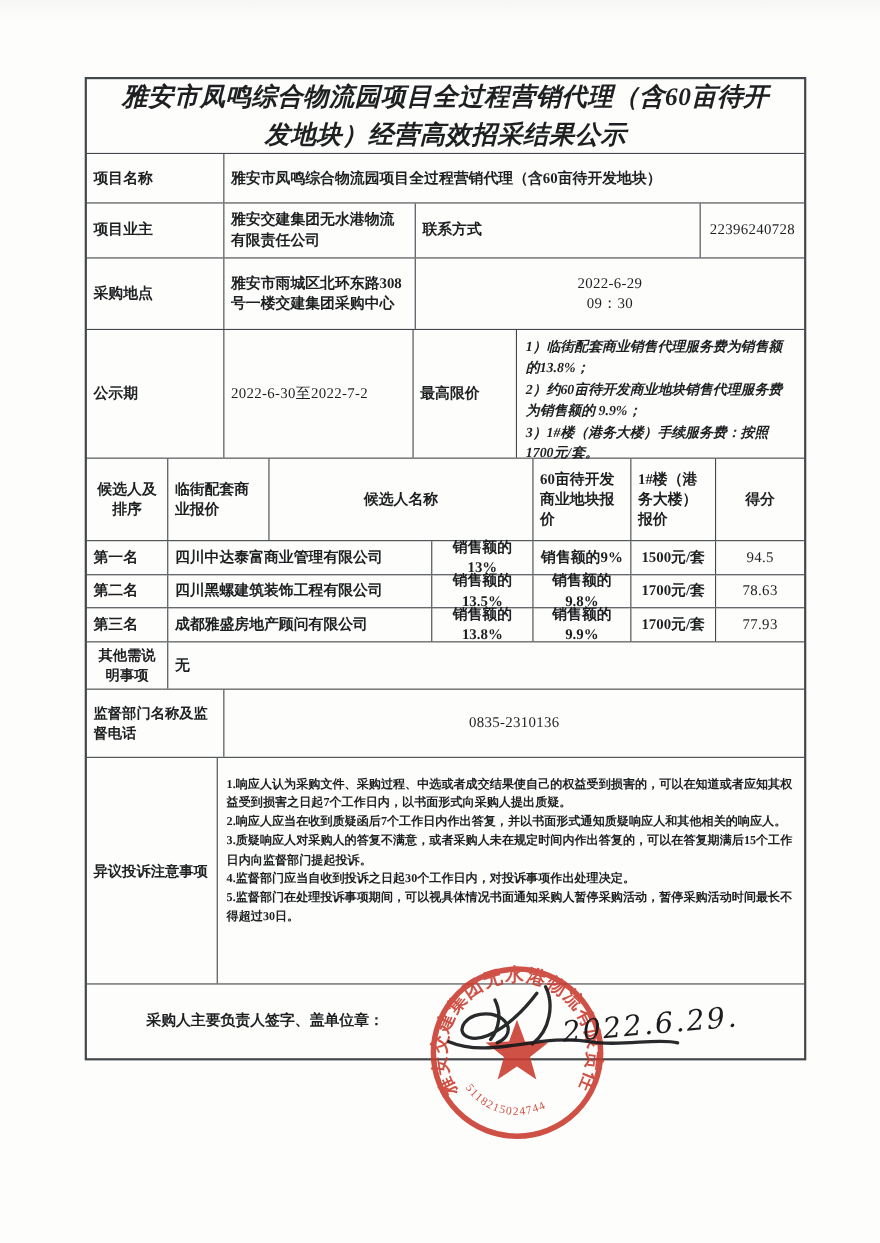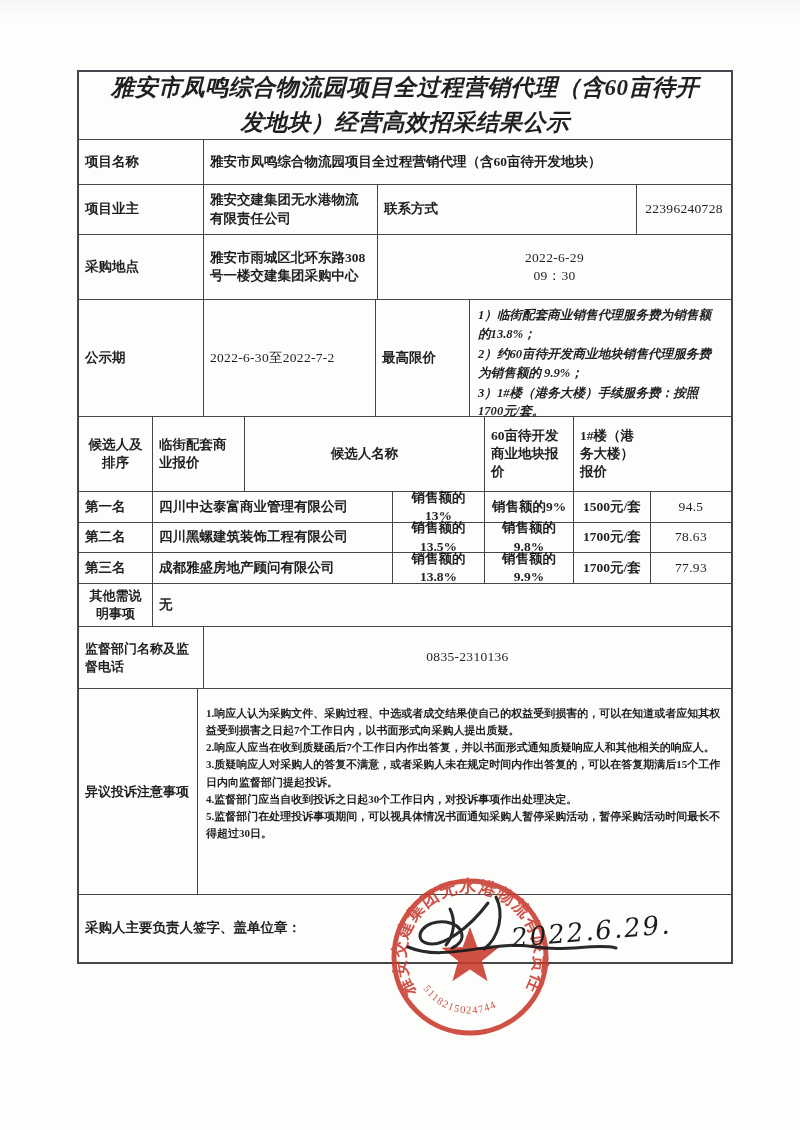--- a/index.html
+++ b/index.html
@@ -15,21 +15,21 @@
     color:var(--ink);
   }
   .page-sheet{position:absolute;inset:0;background:linear-gradient(180deg,#f6f6f4 0,#fdfdfc 18px,#fdfdfc 100%);}
   .doc-table{
     position:absolute;left:77px;top:70px;width:656px;
     border:2px solid var(--bd);
     background:transparent;
     box-sizing:border-box;
   }
   .t-row{display:flex;border-bottom:1.5px solid var(--bd);box-sizing:border-box;}
-  .t-row:last-child{border-bottom:none;}
+  .t-row:last-child{border-bottom:none;margin-left:48px;}
   .cell{
     box-sizing:border-box;border-right:1.5px solid var(--bd);
     display:flex;align-items:center;padding:3px 6px;
     font-size:13.5px;font-weight:600;line-height:1.35;
   }
   .cell:last-child{border-right:none;}
   .flex{flex:1;min-width:0;}
   .center{justify-content:center;text-align:center;}
   .num{font-weight:400;letter-spacing:.3px;}
   .w125{width:125px;} .w174{width:174px;} .w259{width:259px;}
@@ -104,20 +104,21 @@
       <div>3）1#楼（港务大楼）手续服务费：按照1700元/套。</div>
     </div>
   </div>
 
   <div class="t-row h75">
     <div class="cell w59 center">候选人及排序</div>
     <div class="cell w92">临街配套商业报价</div>
     <div class="cell w240 center">候选人名称</div>
     <div class="cell w89">60亩待开发商业地块报价</div>
     <div class="cell w77">1#楼（港务大楼）报价</div>
+    <div class="cell flex center">得分</div>
   </div>
 
   <div class="t-row h31">
     <div class="cell w59">第一名</div>
     <div class="cell w240">四川中达泰富商业管理有限公司</div>
     <div class="cell w92 center">销售额的13%</div>
     <div class="cell w89 center">销售额的9%</div>
     <div class="cell w77 center">1500元/套</div>
     <div class="cell flex center num">94.5</div>
   </div>

